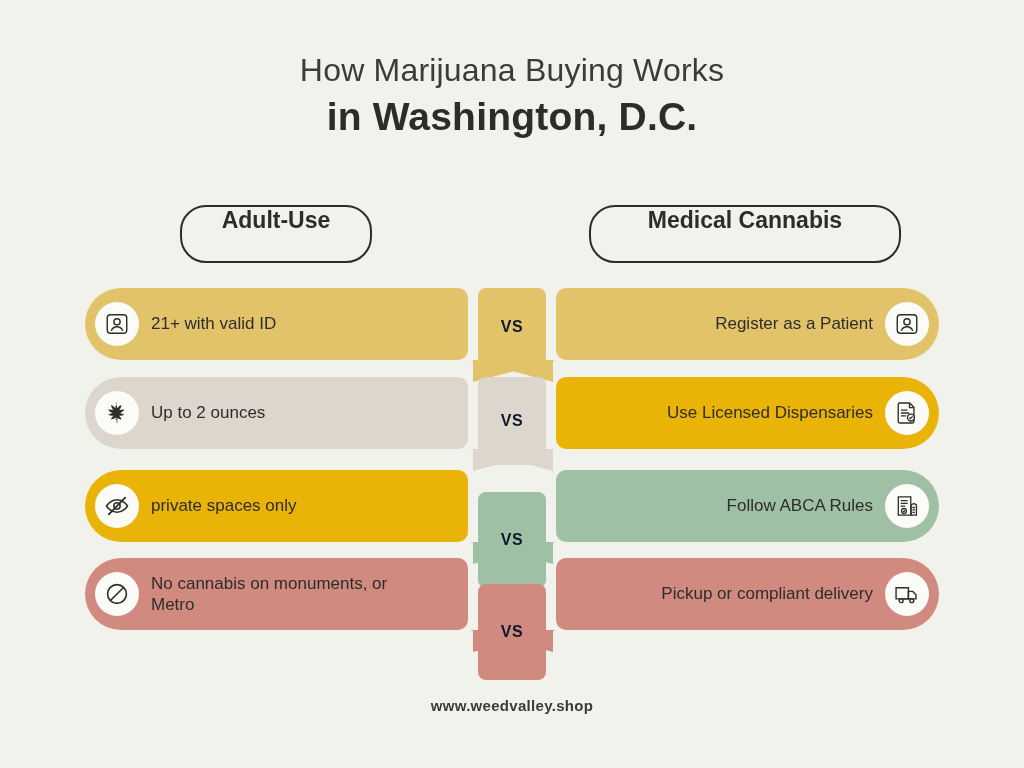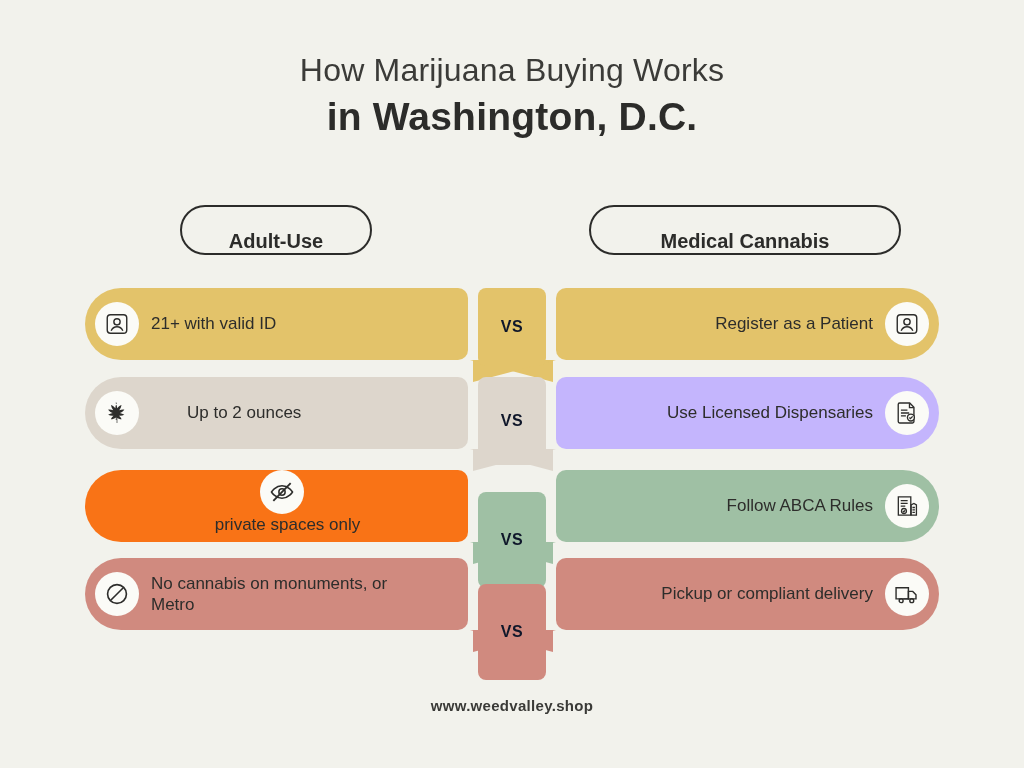--- a/index.html
+++ b/index.html
@@ -33,26 +33,26 @@
     color: #2c2c2a;
     margin-top: 6px;
     letter-spacing: 0.2px;
   }
 
   
   .col-head {
     position: absolute;
     border: 2.5px solid #2c2c2a;
     border-radius: 26px;
-    height: 50px;
-    display: flex;
-    align-items: flex-end;
+    height: 58px;
+    display: flex;
+    align-items: flex-start;
     justify-content: center;
     padding: 0 26px;
-    font-size: 20px;
+    font-size: 23px;
     font-weight: 700;
     color: #2c2c2a;
     background: transparent;
   }
   #head-left  { top: 205px; left: 180px; width: 192px; }
   #head-right { top: 205px; left: 589px; width: 312px; }
 
   
   .row {
     position: absolute;
@@ -181,50 +181,50 @@
         </svg>
       </div>
       <div class="tail tail-right"></div>
     </div>
     <div class="vs" id="vs1" style="background: rgb(227, 195, 106); top: 0px; height: 78px; border-radius: 8px;">
       <span>VS</span>
     </div>
   </div>
 
   <div class="row" style="top:377px;">
-    <div class="bar bar-left" id="r2l" style="background: rgb(221, 214, 204); color: rgb(221, 214, 204); gap: 36px;">
+    <div class="bar bar-left" id="r2l" style="background: rgb(221, 214, 204); color: rgb(221, 214, 204);">
       <div class="icon-circle">
         <svg width="26" height="26" viewBox="0 0 24 24" fill="#2d2d2b">
           <path d="M12 2.6c-1 1.6-1.5 3.3-1.5 5.1-1.1-1.4-2.5-2.4-4.1-3 .3 1.8 1 3.4 2.1 4.8-1.5-.6-3.1-.8-4.7-.6 1.1 1.4 2.5 2.5 4.2 3.1-1.5.2-2.9.8-4.2 1.7 1.6.7 3.3 1 5 .8-1.1.9-1.9 2-2.5 3.3 1.8-.1 3.4-.7 4.8-1.7-.2 1.1-.2 1.6-.2 2.4h.8c0-.8 0-1.3-.2-2.4 1.4 1 3 1.6 4.8 1.7-.6-1.3-1.4-2.4-2.5-3.3 1.7.2 3.4-.1 5-.8-1.3-.9-2.7-1.5-4.2-1.7 1.7-.6 3.1-1.7 4.2-3.1-1.6-.2-3.2 0-4.7.6 1.1-1.4 1.8-3 2.1-4.8-1.6.6-3 1.6-4.1 3 0-1.8-.5-3.5-1.5-5.1z"></path>
           <path d="M11.7 16.4h.6v4.9h-.6z"></path>
         </svg>
       </div>
       <div class="label label-left">Up to 2 ounces</div>
       <div class="tail tail-left"></div>
     </div>
-    <div class="bar bar-right" id="r2r" style="background: #c4b5fd; color: rgb(221, 214, 204);">
+    <div class="bar bar-right" id="r2r" style="background: #eab308; color: rgb(221, 214, 204);">
       <div class="label label-right">Use Licensed Dispensaries</div>
       <div class="icon-circle">
         <svg width="26" height="26" viewBox="0 0 24 24" fill="none" stroke="#2d2d2b" stroke-width="1.25">
           <path d="M5.2 2.8h9.3l3.9 3.9v13.2a1.3 1.3 0 0 1-1.3 1.3H5.2a1.3 1.3 0 0 1-1.3-1.3V4.1a1.3 1.3 0 0 1 1.3-1.3z"></path>
           <path d="M14.3 3v4h4"></path>
           <path d="M6.4 9.4h6M6.4 12h7.6M6.4 14.6h4.6"></path>
           <circle cx="15.6" cy="16.2" r="3.2" fill="#fbfbf7"></circle>
           <path d="M14.2 16.2l1 1 2-2.1"></path>
         </svg>
       </div>
       <div class="tail tail-right"></div>
     </div>
     <div class="vs" id="vs2" style="background: rgb(221, 214, 204); top: 0px; height: 88px; border-radius: 8px;">
       <span>VS</span>
     </div>
   </div>
 
   <div class="row" style="top:470px;">
-    <div class="bar bar-left" id="r3l" style="background: #f97316; color: rgb(159, 192, 164); flex-direction: column;">
+    <div class="bar bar-left" id="r3l" style="background: #eab308; color: rgb(159, 192, 164);">
       <div class="icon-circle">
         <svg width="26" height="26" viewBox="0 0 24 24" fill="none" stroke="#2d2d2b" stroke-width="1.4">
           <path d="M2.3 12S5.8 6.2 12 6.2 21.7 12 21.7 12 18.2 17.8 12 17.8 2.3 12 2.3 12z"></path>
           <circle cx="12" cy="12" r="2.9"></circle>
           <path d="M4 20.2L20 3.8" stroke-width="1.7"></path>
         </svg>
       </div>
       <div class="label label-left">private spaces only</div>
       <div class="tail tail-left"></div>
     </div>

